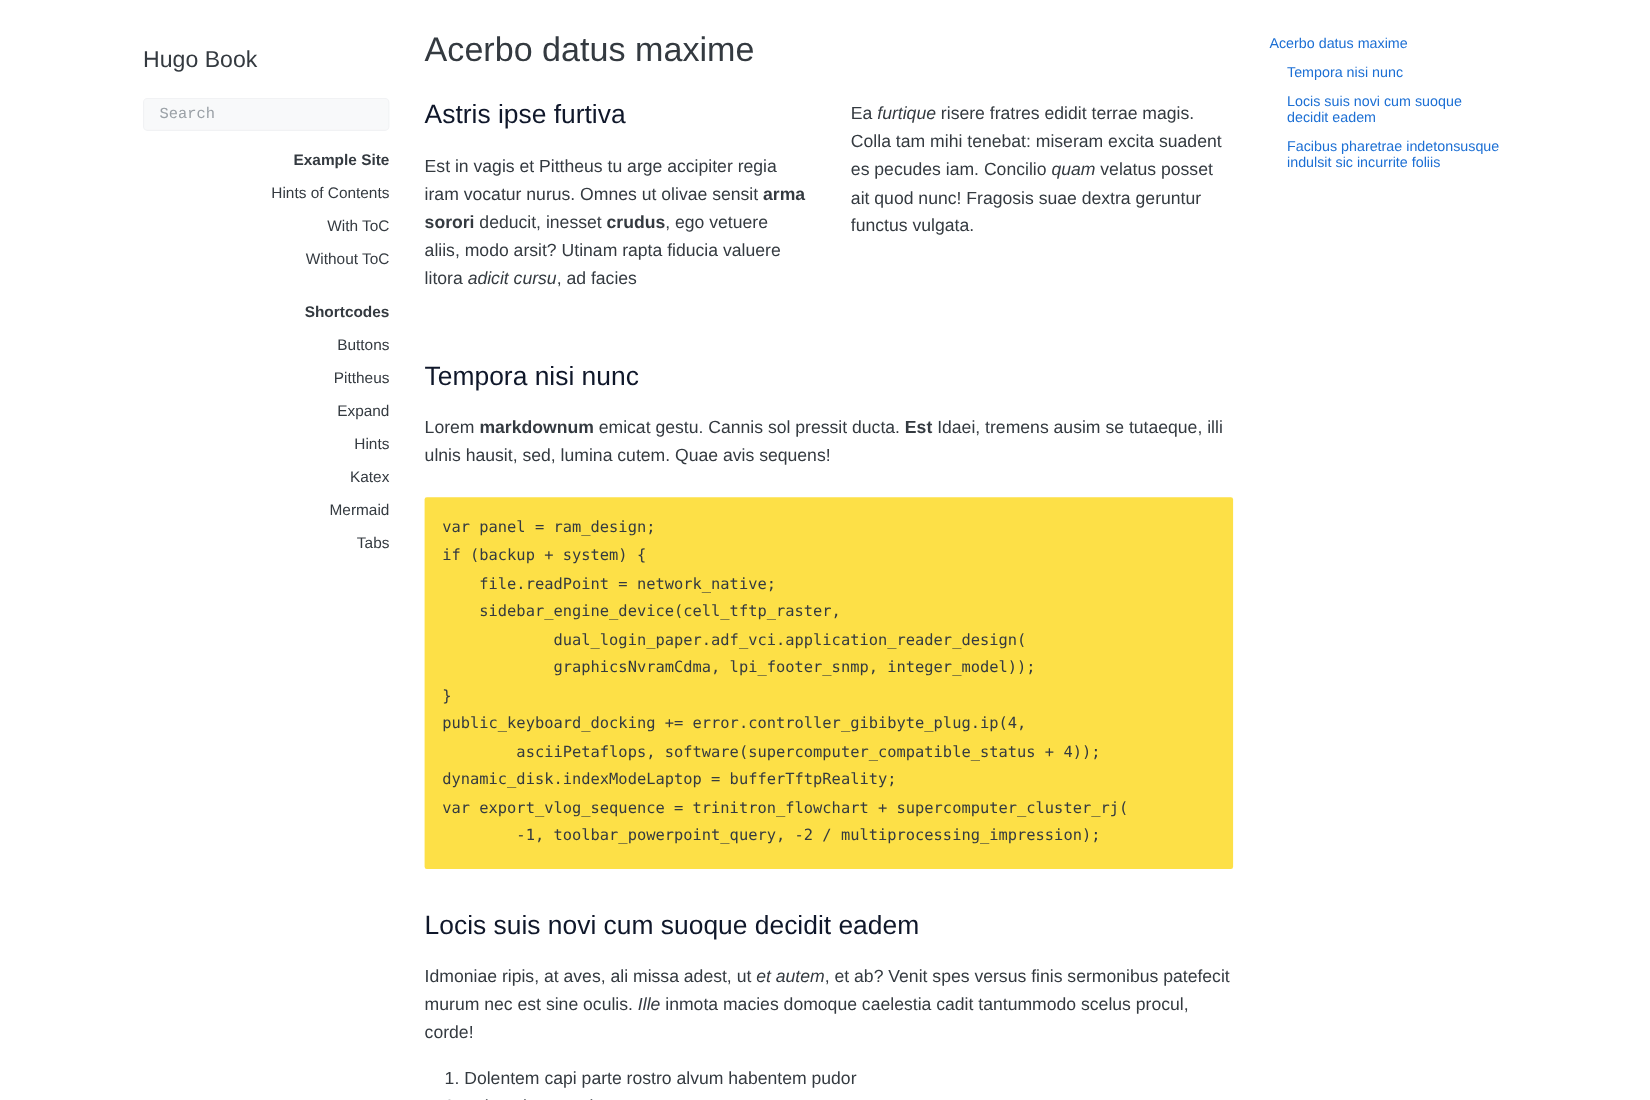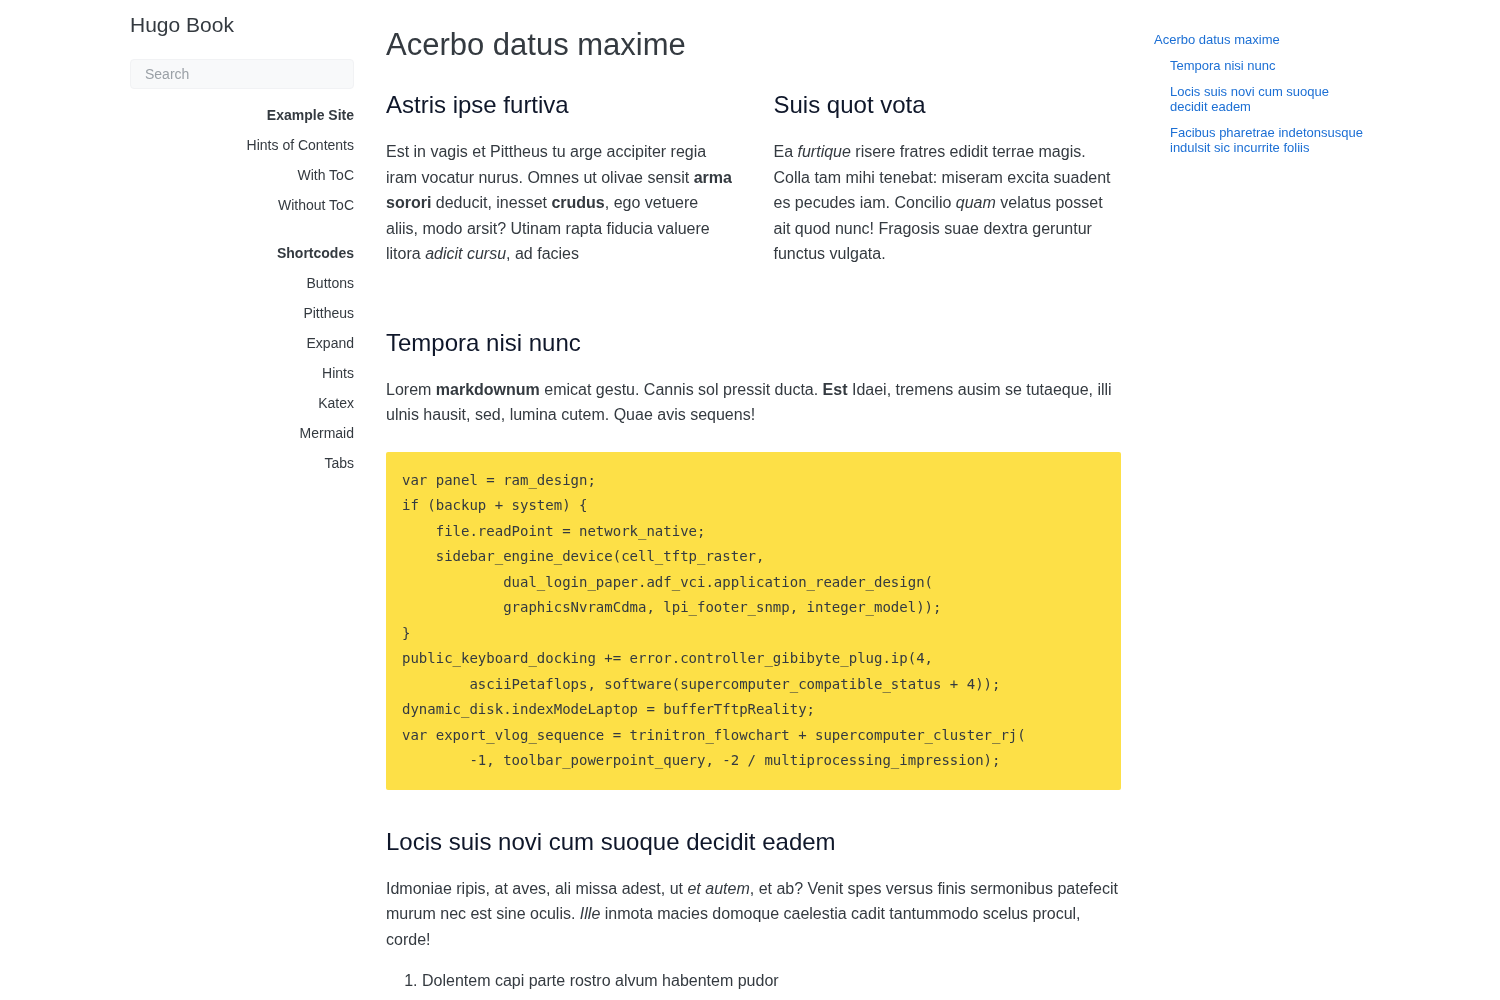--- a/index.html
+++ b/index.html
@@ -15,37 +15,37 @@
     width: 1240px;
     margin: 0 auto;
     display: flex;
     align-items: flex-start;
   }
 
   
   .sidebar {
     flex: 0 0 224px;
     width: 224px;
-    padding-top: 13px;
+    padding-top: 43px;
   }
   .brand {
     font-size: 21px;
     font-weight: 400;
     margin: 0 0 22px 0;
     color: #343a40;
   }
   .search {
     width: 100%;
     height: 30px;
     background: #f8f9fa;
     border: 1px solid #f1f2f4;
     border-radius: 4px;
     padding: 0 14px;
     font-size: 14px;
-    font-family: Liberation Sans, sans-serif;
+    font-family: Liberation Mono, monospace;
     color: #343a40;
     outline: none;
   }
   .search::placeholder { color: #9aa0a6; }
   .sidebar nav { margin-top: 16px; font-size: 14px; }
   .nav-item {
     display: block;
     margin: 10px 0;
     line-height: 20px;
     color: #343a40;
@@ -154,21 +154,20 @@
 
   <main class="content">
     <h1 class="page-title">Acerbo datus maxime</h1>
 
     <div class="columns">
       <section>
         <h2 class="section-heading">Astris ipse furtiva</h2>
         <p><span>Est in vagis et Pittheus tu arge accipiter regia iram vocatur nurus. Omnes ut olivae sensit </span><strong>arma sorori</strong><span> deducit, inesset </span><strong>crudus</strong><span>, ego vetuere aliis, modo arsit? Utinam rapta fiducia valuere litora </span><em>adicit cursu</em><span>, ad facies</span></p>
       </section>
       <section>
-        <h2 class="section-heading">Suis quot vota</h2>
         <p><span>Ea </span><em>furtique</em><span> risere fratres edidit terrae magis. Colla tam mihi tenebat: miseram excita suadent es pecudes iam. Concilio </span><em>quam</em><span> velatus posset ait quod nunc! Fragosis suae dextra geruntur functus vulgata.</span></p>
       </section>
     </div>
 
     <h2 class="section-heading">Tempora nisi nunc</h2>
     <p><span>Lorem </span><strong>markdownum</strong><span> emicat gestu. Cannis sol pressit ducta. </span><strong>Est</strong><span> Idaei, tremens ausim se tutaeque, illi ulnis hausit, sed, lumina cutem. Quae avis sequens!</span></p>
 
     <pre class="codeblock"><div class="code-line">var panel = ram_design;</div><div class="code-line">if (backup + system) {</div><div class="code-line">    file.readPoint = network_native;</div><div class="code-line">    sidebar_engine_device(cell_tftp_raster,</div><div class="code-line">            dual_login_paper.adf_vci.application_reader_design(</div><div class="code-line">            graphicsNvramCdma, lpi_footer_snmp, integer_model));</div><div class="code-line">}</div><div class="code-line">public_keyboard_docking += error.controller_gibibyte_plug.ip(4,</div><div class="code-line">        asciiPetaflops, software(supercomputer_compatible_status + 4));</div><div class="code-line">dynamic_disk.indexModeLaptop = bufferTftpReality;</div><div class="code-line">var export_vlog_sequence = trinitron_flowchart + supercomputer_cluster_rj(</div><div class="code-line">        -1, toolbar_powerpoint_query, -2 / multiprocessing_impression);</div></pre>
 
     <h2 class="section-heading">Locis suis novi cum suoque decidit eadem</h2>

